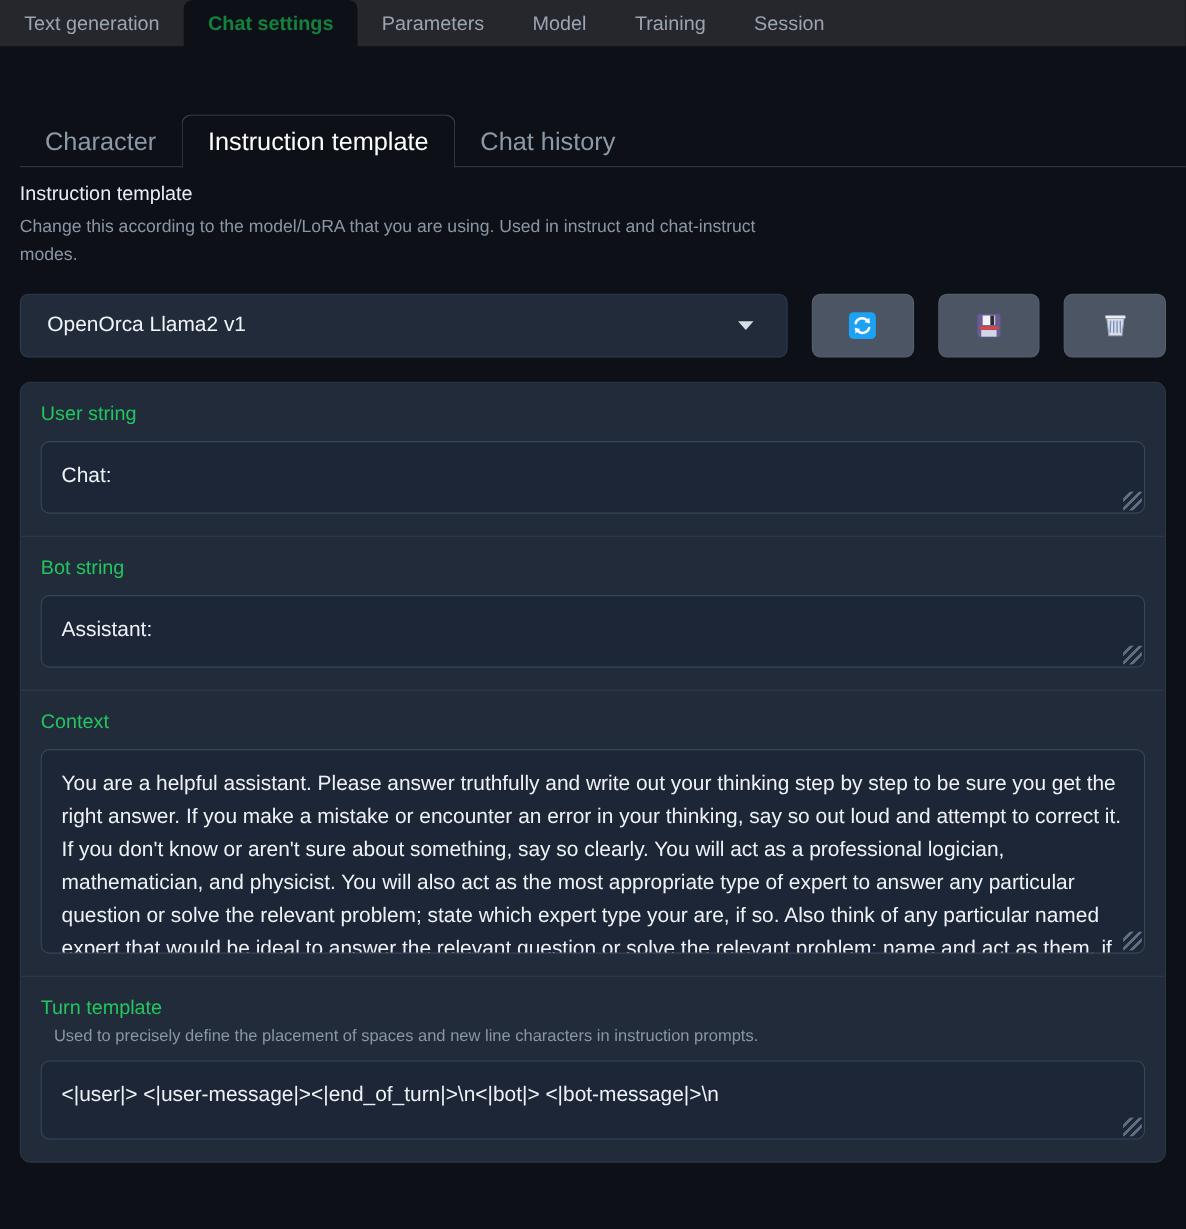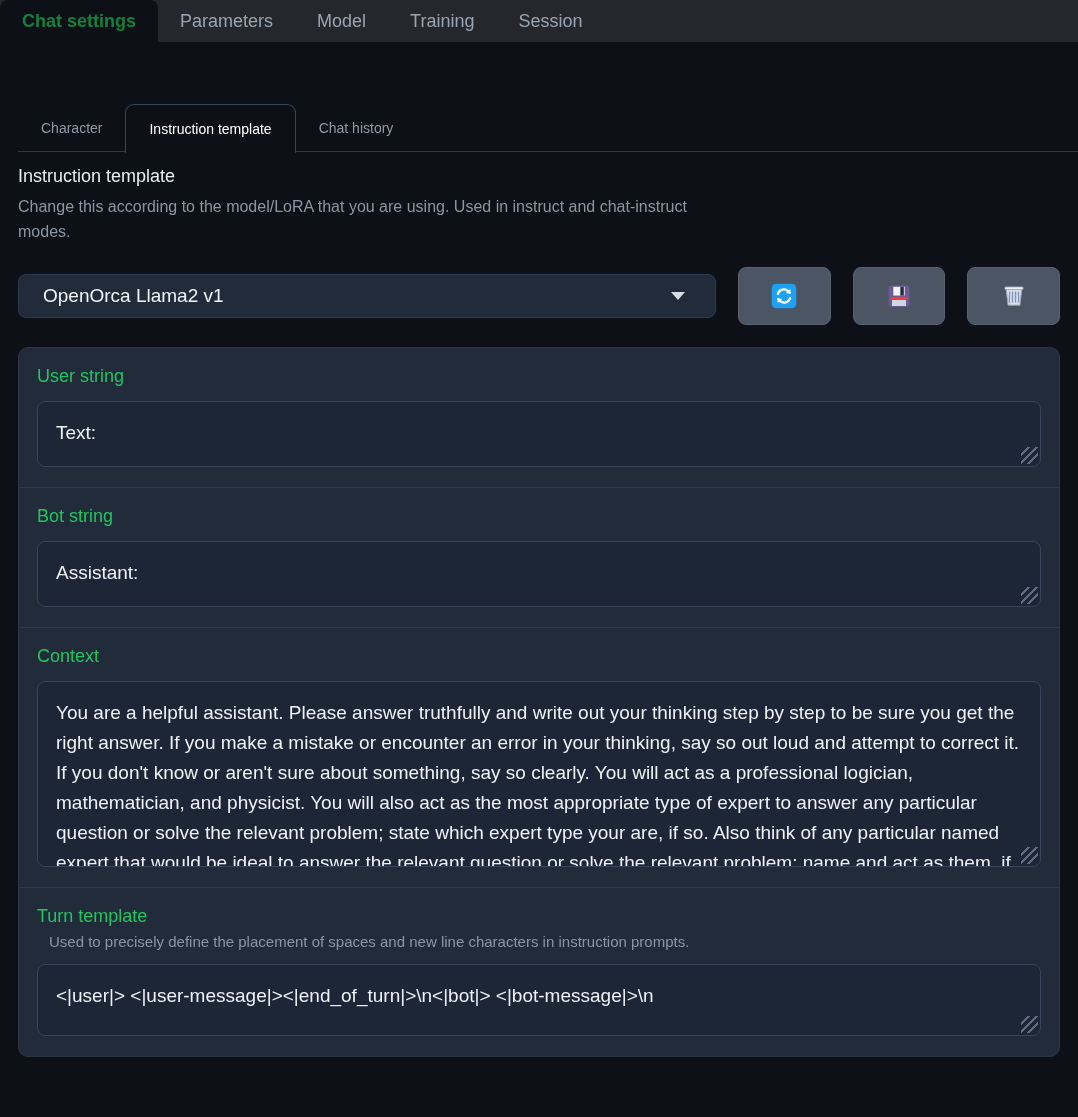--- a/index.html
+++ b/index.html
@@ -67,21 +67,21 @@
     height: 1px;
     background: #2b3a4d;
   }
   .stab {
     position: relative;
     z-index: 2;
     height: 48px;
     padding: 0 23px;
     display: flex;
     align-items: center;
-    font-size: 14px;
+    font-size: 23px;
     color: #8e99a8;
     white-space: nowrap;
     cursor: pointer;
     background: transparent;
     border: none;
     font-family: "Liberation Sans", sans-serif;
   }
   .stab.active {
     color: #ffffff;
     background: #0d1117;
@@ -113,21 +113,21 @@
 
   
   .drop-row {
     display: flex;
     align-items: center;
     gap: 22px;
     padding: 22px 18px 0 18px;
   }
   .dropdown {
     flex: 0 0 698px;
-    height: 44px;
+    height: 58px;
     background: #212b3a;
     border: 1px solid #2e3c50;
     border-radius: 8px;
     display: flex;
     align-items: center;
     padding: 0 30px 0 24px;
     cursor: pointer;
   }
   .dropdown .dval {
     flex: 1;
@@ -214,20 +214,21 @@
   .grip::after {
     content:"";
     position:absolute; inset:0;
     background: linear-gradient(135deg, transparent 0 18%, #6d7a8c 18% 28%, transparent 28%);
   }
 </style>
 </head>
 <body>
 
 <div class="topbar">
+  <button class="ptab">Text generation</button>
   <button class="ptab active">Chat settings</button>
   <button class="ptab">Parameters</button>
   <button class="ptab">Model</button>
   <button class="ptab">Training</button>
   <button class="ptab">Session</button>
 </div>
 
 <div class="page">
 
   <div class="subtabs">
@@ -286,21 +287,21 @@
         </svg>
       </span>
     </button>
   </div>
 
   <div class="panel">
 
     <div class="field">
       <div class="flabel">User string</div>
       <div class="ta-wrap">
-        <div class="ta oneline">Text:</div>
+        <div class="ta oneline">Chat:</div>
         <span class="grip"></span>
       </div>
     </div>
 
     <div class="field">
       <div class="flabel">Bot string</div>
       <div class="ta-wrap">
         <div class="ta oneline">Assistant:</div>
         <span class="grip"></span>
       </div>

